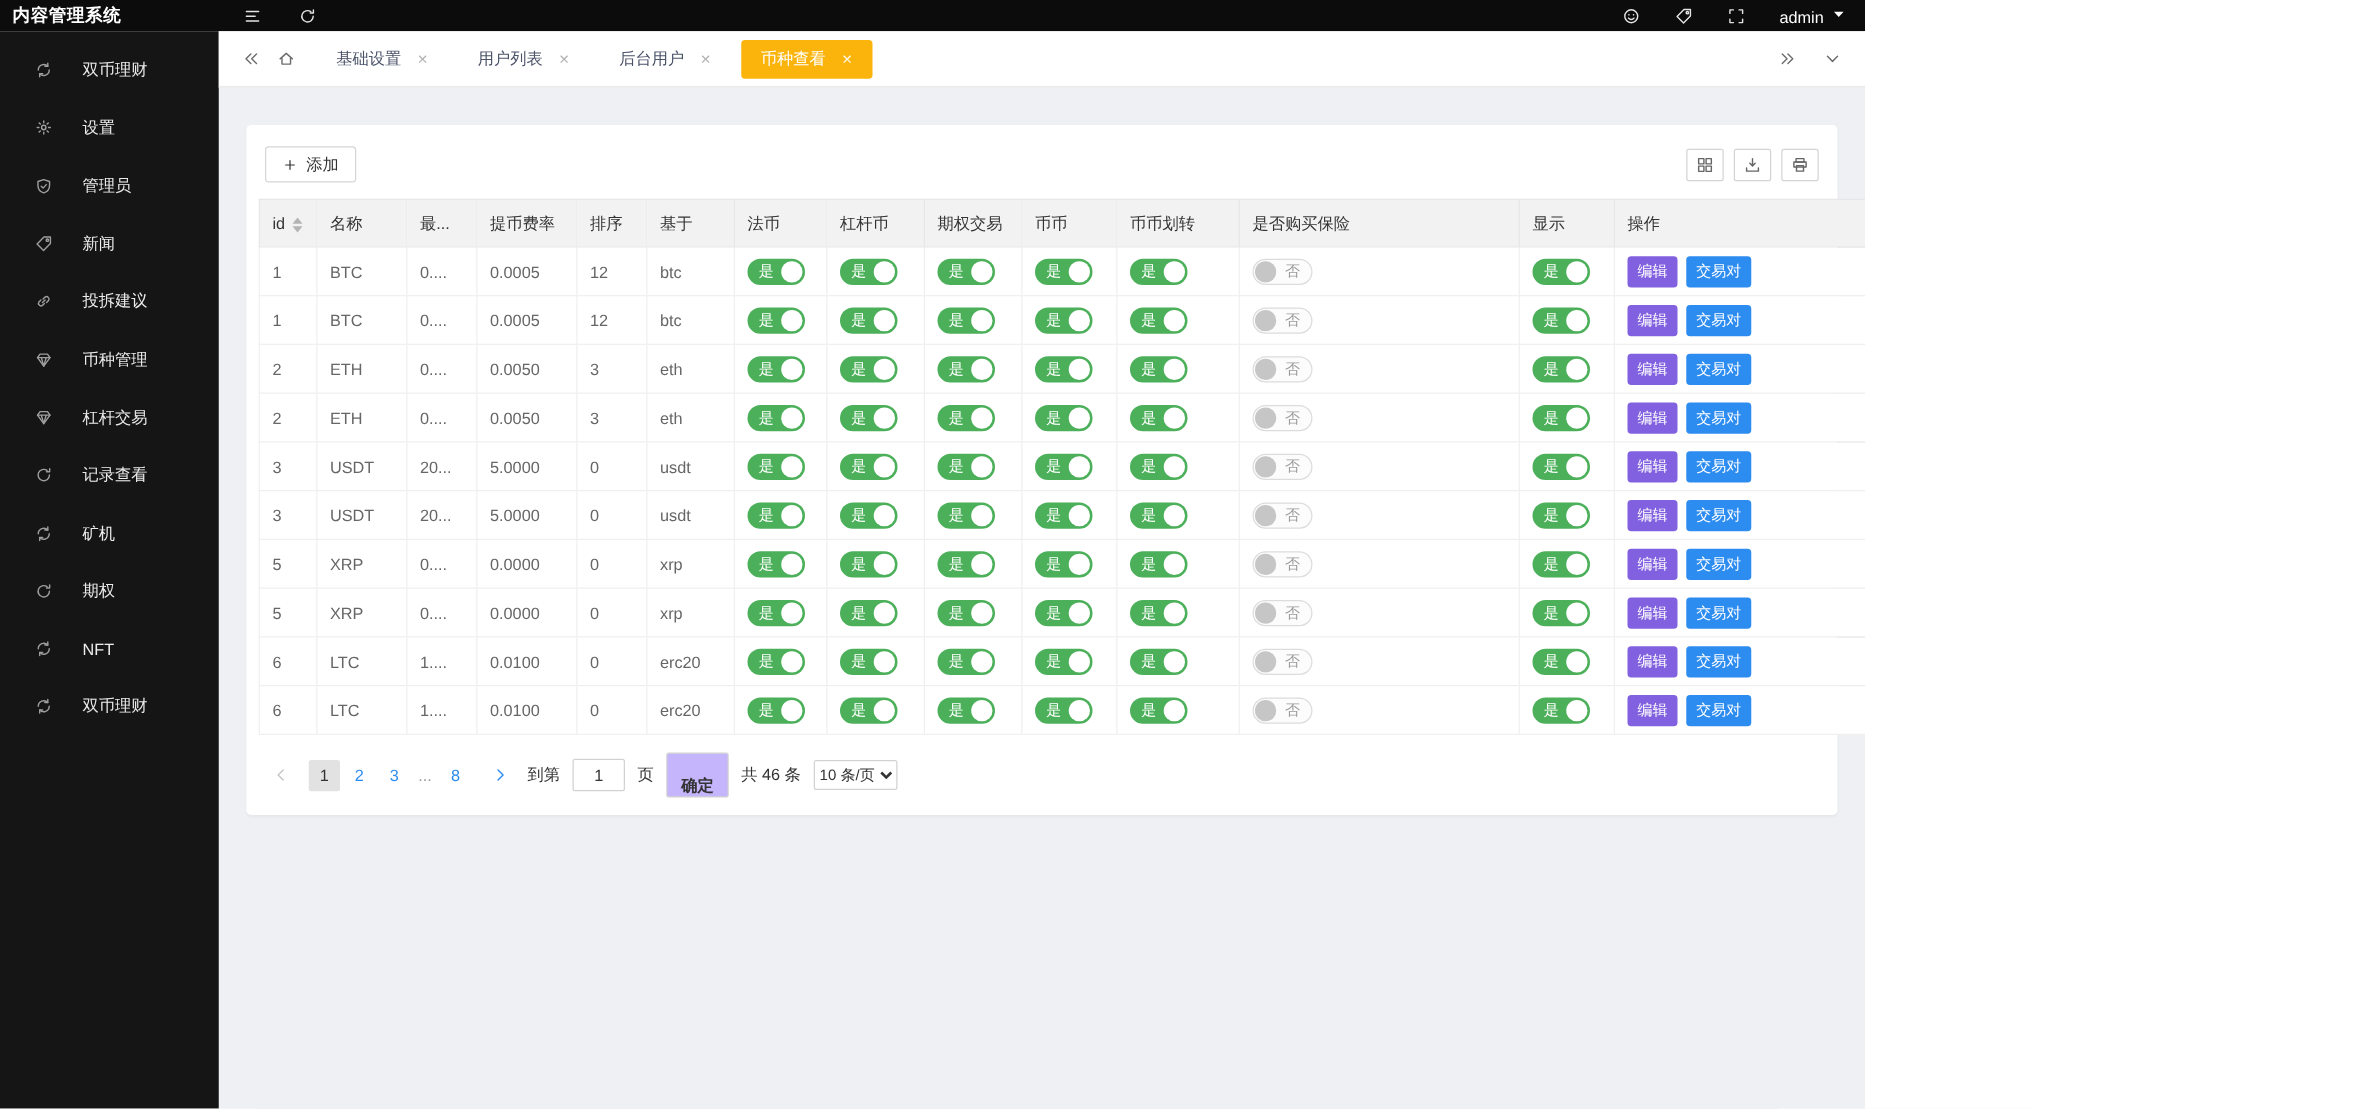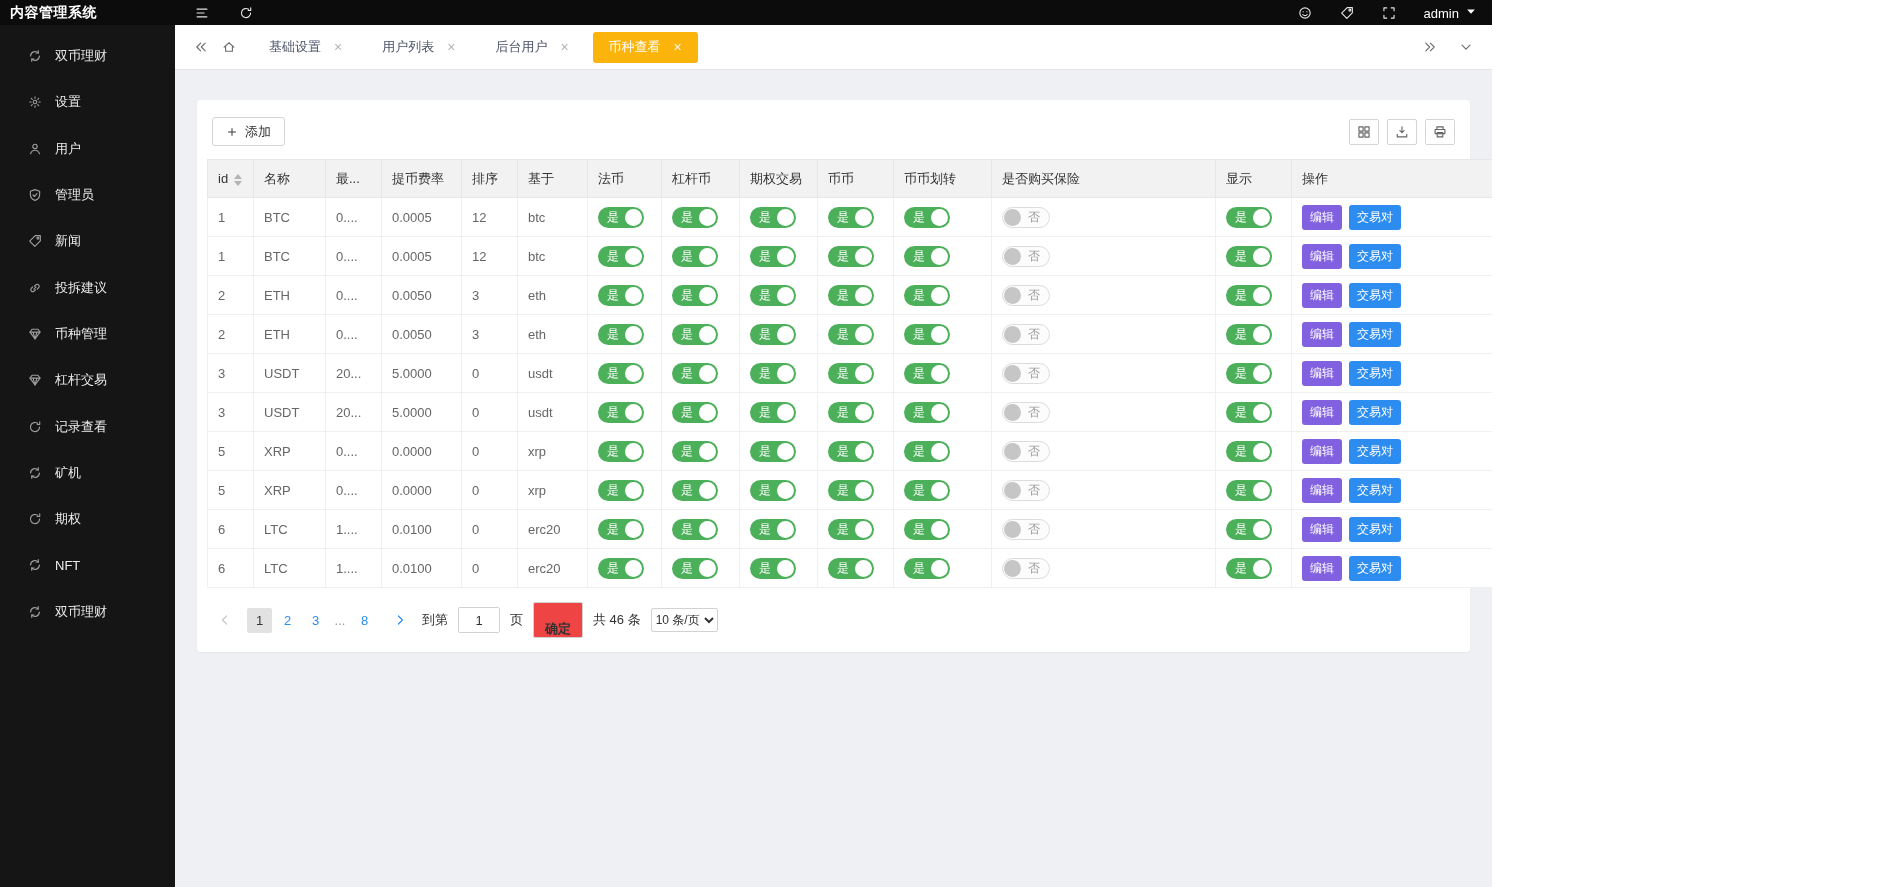--- a/index.html
+++ b/index.html
@@ -11,21 +11,21 @@
   .topbar{height:25px;background:#0c0c0c;display:flex;align-items:center;color:#fff}
   .logo{width:175px;padding-left:10px;font-size:14px;font-weight:bold;letter-spacing:.5px;white-space:nowrap}
   .tb-icons-left{display:flex;gap:30px;margin-left:20px;color:#e3e3e3}
   .tb-btn{display:inline-flex;align-items:center;cursor:pointer}
   .tb-right{margin-left:auto;display:flex;align-items:center;gap:28px;margin-right:14px;color:#e3e3e3}
   .admin{display:inline-flex;align-items:flex-end;gap:5px;font-size:13px;color:#fff;cursor:pointer}
 
   
   .frame{display:flex;height:862px}
   .sidebar{width:175px;background:#151515;padding-top:8px;overflow:hidden;flex:none}
-  .side-item{height:46.3px;display:flex;align-items:center;gap:13px;padding-left:28px;color:#ececec;font-size:13px;cursor:pointer;white-space:nowrap}
+  .side-item{height:46.3px;display:flex;align-items:center;gap:24px;padding-left:28px;color:#ececec;font-size:13px;cursor:pointer;white-space:nowrap}
   .side-item .icon{color:#9e9e9e}
   .content{flex:1;display:flex;flex-direction:column;min-width:0}
 
   
   .tabbar{height:45px;background:#fff;display:flex;align-items:center;padding:0 12px;border-bottom:1px solid #e3e3e3;flex:none}
   .tab-nav{color:#6d6d6d;display:inline-flex;align-items:center;padding:0 7px;cursor:pointer}
   .tabs{display:flex;align-items:center;margin-left:10px;gap:8px}
   .tab{display:inline-flex;align-items:center;gap:13px;height:31px;padding:0 16px;font-size:13px;color:#4b5369;cursor:pointer;border-radius:3px;white-space:nowrap}
   .tab .close{color:#b3b3b3;font-size:14px;line-height:1;cursor:pointer}
   .tab.active{background:#fbb40c;color:#fff}
@@ -67,21 +67,21 @@
   .pagination{display:flex;align-items:center;gap:10px;padding:14px 5px 10px;font-size:13px;color:#333}
   .pages{display:flex;align-items:center;gap:3px}
   .pg{min-width:25px;height:25px;display:inline-flex;align-items:center;justify-content:center;border-radius:2px;cursor:pointer}
   .pg.num{color:#2d8cf0}
   .pg.current{background:#e2e2e2;color:#333;cursor:default}
   .pg.ellipsis{color:#999;cursor:default;min-width:18px}
   .pg.prev{color:#c5c5c5}
   .pg.next{color:#2d8cf0}
   .jump-label{color:#333}
   .jump-input{width:42px;height:26px;border:1px solid #d2d2d2;border-radius:2px;text-align:center;font-size:13px;color:#333;outline:none}
-  .confirm-btn{height:26px;padding:17px 11px;border:1px solid #d2d2d2;background:#ef4444;border-radius:2px;font-size:13px;color:#333;font-weight:bold;cursor:pointer}
+  .confirm-btn{height:26px;padding:17px 11px;border:1px solid #d2d2d2;background:#c4b5fd;border-radius:2px;font-size:13px;color:#333;font-weight:bold;cursor:pointer}
   .per-page{height:24px;border:1px solid #d2d2d2;border-radius:2px;font-size:12px;color:#333;background:#fff}
 
   
   .icon{display:inline-flex;align-items:center;justify-content:center}
   .icon svg{width:14px;height:14px;display:block}
   .icon.sm svg{width:12px;height:12px}
 </style>
 </head>
 <body>
 
@@ -160,29 +160,20 @@
               <svg viewBox="0 0 16 16" fill="none" stroke="currentColor" stroke-width="1.3" stroke-linecap="round" stroke-linejoin="round">
                 <circle cx="8" cy="8" r="2"></circle>
                 <path d="M8 2v1.6M8 12.4V14M2 8h1.6M12.4 8H14M3.8 3.8l1.1 1.1M11.1 11.1l1.1 1.1M12.2 3.8l-1.1 1.1M4.9 11.1l-1.1 1.1"></path>
               </svg>
             </span>
             <span>设置</span>
           </div>
           <div class="side-item">
             <span class="icon">
               <svg viewBox="0 0 16 16" fill="none" stroke="currentColor" stroke-width="1.3" stroke-linecap="round" stroke-linejoin="round">
-                <circle cx="8" cy="5.1" r="2.5"></circle>
-                <path d="M2.9 13.4c.9-2.7 2.8-4 5.1-4s4.2 1.3 5.1 4"></path>
-              </svg>
-            </span>
-            <span>用户</span>
-          </div>
-          <div class="side-item">
-            <span class="icon">
-              <svg viewBox="0 0 16 16" fill="none" stroke="currentColor" stroke-width="1.3" stroke-linecap="round" stroke-linejoin="round">
                 <path d="M8 1.9l5.3 1.8v3.7c0 3.2-2 5.7-5.3 6.7-3.3-1-5.3-3.5-5.3-6.7V3.7z"></path>
                 <path d="M5.7 8l1.7 1.7 2.9-3.2"></path>
               </svg>
             </span>
             <span>管理员</span>
           </div>
           <div class="side-item">
             <span class="icon">
               <svg viewBox="0 0 16 16" fill="none" stroke="currentColor" stroke-width="1.3" stroke-linecap="round" stroke-linejoin="round">
                 <path d="M1.9 8.2 8.2 1.9h5.9v5.9l-6.3 6.3z"></path>

